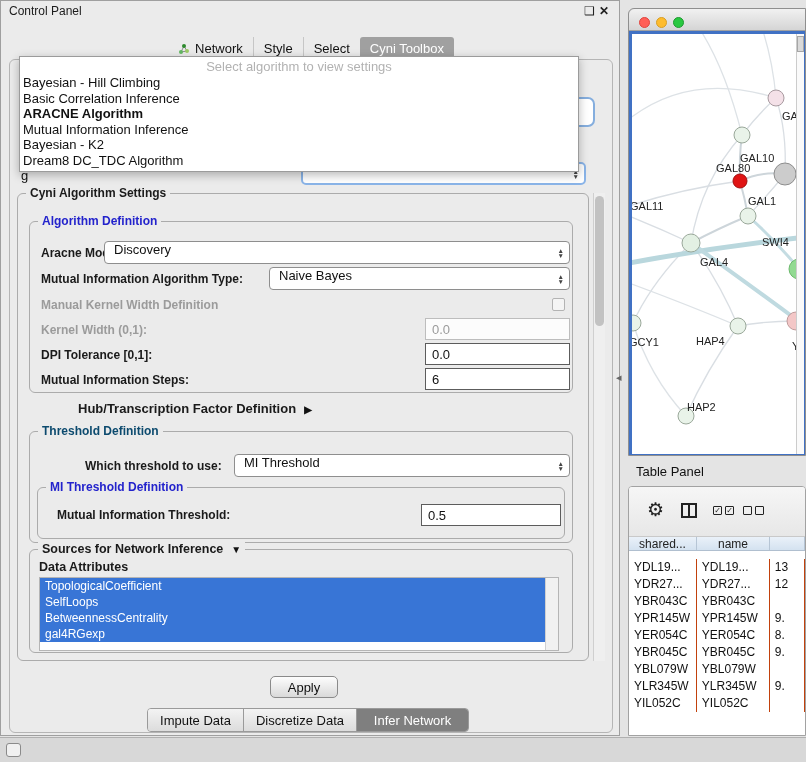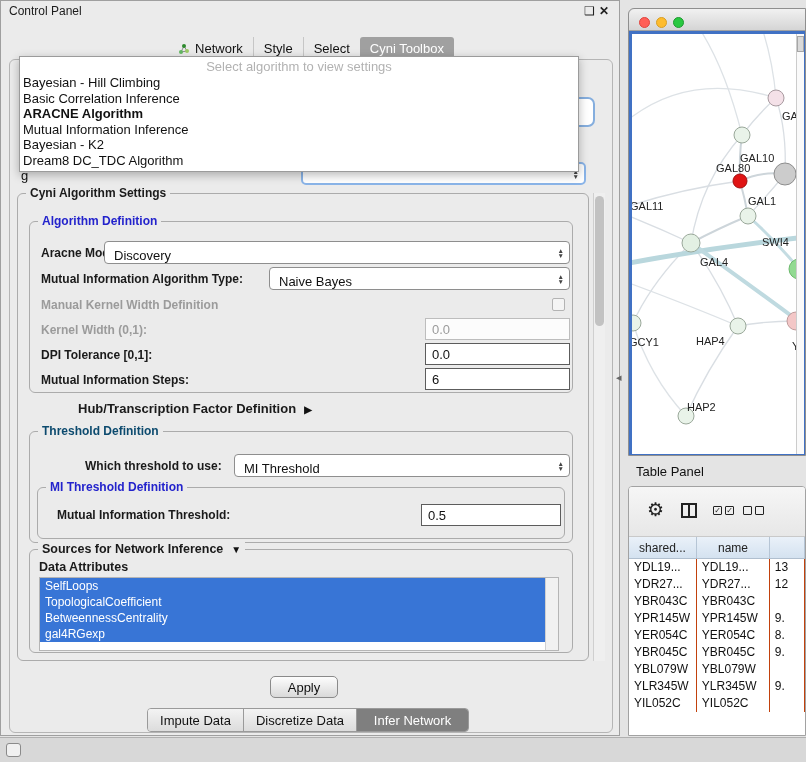--- a/index.html
+++ b/index.html
@@ -22,21 +22,21 @@
 
   
   .group{position:absolute;border:1px solid #ababab;border-radius:6px;box-sizing:border-box;font-weight:bold;}
   .gtitle{position:absolute;top:-8px;left:8px;background:#ebebeb;padding:0 4px;font-size:12px;color:#1a1a1a;white-space:nowrap;}
   .gtitle.blue{color:#2323cc;}
   .gtitle.green{color:#0c4a6e;}
 
   .row-label{position:absolute;font-size:12px;font-weight:bold;color:#1a1a1a;line-height:16px;white-space:nowrap;}
   .row-label.disabled{color:#9b9b9b;}
 
-  .combo{position:absolute;background:#fff;border:1px solid #8e8e8e;border-radius:4px;box-sizing:border-box;font-size:13px;color:#111;display:flex;align-items:flex-end;padding:0 22px 0 9px;}
+  .combo{position:absolute;background:#fff;border:1px solid #8e8e8e;border-radius:4px;box-sizing:border-box;font-size:13px;color:#111;display:flex;align-items:flex-start;padding:0 22px 0 9px;}
   .spin{position:absolute;right:5px;top:50%;transform:translateY(-50%);display:flex;flex-direction:column;align-items:center;font-size:6.5px;line-height:5px;color:#444;}
   .spin::before{content:"▲";}
   .spin::after{content:"▼";}
 
   .field{position:absolute;background:#fff;border:1px solid #5c5c5c;box-sizing:border-box;font-size:13px;color:#111;display:flex;align-items:center;justify-content:flex-start;padding:0 6px;}
   .field.disabled{border-color:#bdbdbd;color:#9b9b9b;background:#fcfcfc;}
 
   .checkbox{position:absolute;width:13px;height:13px;background:#f4f4f4;border:1px solid #b3b3b3;border-radius:2px;box-sizing:border-box;}
 
   .tri{font-size:10px;color:#111;margin-left:8px;}
@@ -75,21 +75,21 @@
   .net-thumb{position:absolute;left:0;top:2px;width:7px;height:16px;background:#d9d9d9;border:1px solid #a6a6a6;box-sizing:border-box;}
 
   
   .tp-label{left:636px;top:464px;font-size:13px;color:#111;}
   .tbl-window{left:628px;top:486px;width:178px;height:250px;background:#fff;border:1px solid #a2a2a2;border-radius:4px 4px 0 0;box-sizing:border-box;overflow:hidden;}
   .tbl-toolbar{position:absolute;left:0;top:0;width:100%;height:50px;background:linear-gradient(#f6f6f6,#e7e7e7);border-bottom:1px solid #c9c9c9;box-sizing:border-box;}
   .gear{position:absolute;left:18px;top:13px;font-size:19px;color:#222;line-height:20px;}
   .cols-icon{position:absolute;left:52px;top:16px;width:16px;height:15px;border:2px solid #222;box-sizing:border-box;background:linear-gradient(to right,transparent 45%,#222 45%,#222 58%,transparent 58%);}
   .cb-pair{position:absolute;top:19px;display:flex;gap:3px;}
   .cb{width:9px;height:9px;border:1.2px solid #222;border-radius:1px;font-size:8px;line-height:8px;text-align:center;color:#222;box-sizing:border-box;}
-  .tbl-head{position:absolute;left:0;top:50px;width:100%;height:22px;display:flex;background:linear-gradient(#eaf1f9,#d4e2f0);border-bottom:1px solid #b0bfcf;box-sizing:border-box;}
+  .tbl-head{position:absolute;left:0;top:50px;width:100%;height:14px;display:flex;background:linear-gradient(#eaf1f9,#d4e2f0);border-bottom:1px solid #b0bfcf;box-sizing:border-box;}
   .th{font-size:12px;color:#222;display:flex;align-items:center;justify-content:center;border-right:1px solid #b6c5d5;box-sizing:border-box;}
   .tbl-body{position:absolute;left:0;top:72px;width:100%;}
   .tr{display:flex;height:17px;}
   .td{font-size:12px;color:#111;line-height:17px;padding-left:5px;border-right:1px solid #c2410c;box-sizing:border-box;overflow:hidden;white-space:nowrap;}
 
   
   .bottom-strip{left:0;top:737px;width:806px;height:25px;background:#d8d8d8;border-top:1px solid #b0b0b0;box-sizing:border-box;}
   .mini-icon{position:absolute;left:6px;top:5px;width:15px;height:14px;border:1.5px solid #8a8a8a;border-radius:3px;background:#f0f0f0;box-sizing:border-box;}
   .splitter-arrow{left:616px;top:371px;font-size:11px;color:#666;}
 </style>
@@ -207,22 +207,22 @@
     </div>
 
     <div class="group" style="left:28px;top:548px;width:544px;height:104px;">
       <span class="gtitle" style="font-size:12.5px;">
         <span>Sources for Network Inference</span><span class="tri">▼</span>
       </span>
     </div>
     <span class="row-label" style="left:38px;top:558px;font-size:12.5px;">Data Attributes</span>
     <div class="src-list" style="left:38px;top:576px;width:520px;height:74px;">
       <div id="src-items">
+          <div class="src-item">TopologicalCoefficient</div>
           <div class="src-item">SelfLoops</div>
-          <div class="src-item">TopologicalCoefficient</div>
           <div class="src-item">BetweennessCentrality</div>
           <div class="src-item">gal4RGexp</div>
         </div>
       <div class="src-scroll"></div>
     </div>
 
     <div class="apply-btn" style="left:269px;top:675px;width:68px;height:22px;">
       <span>Apply</span>
     </div>
 

